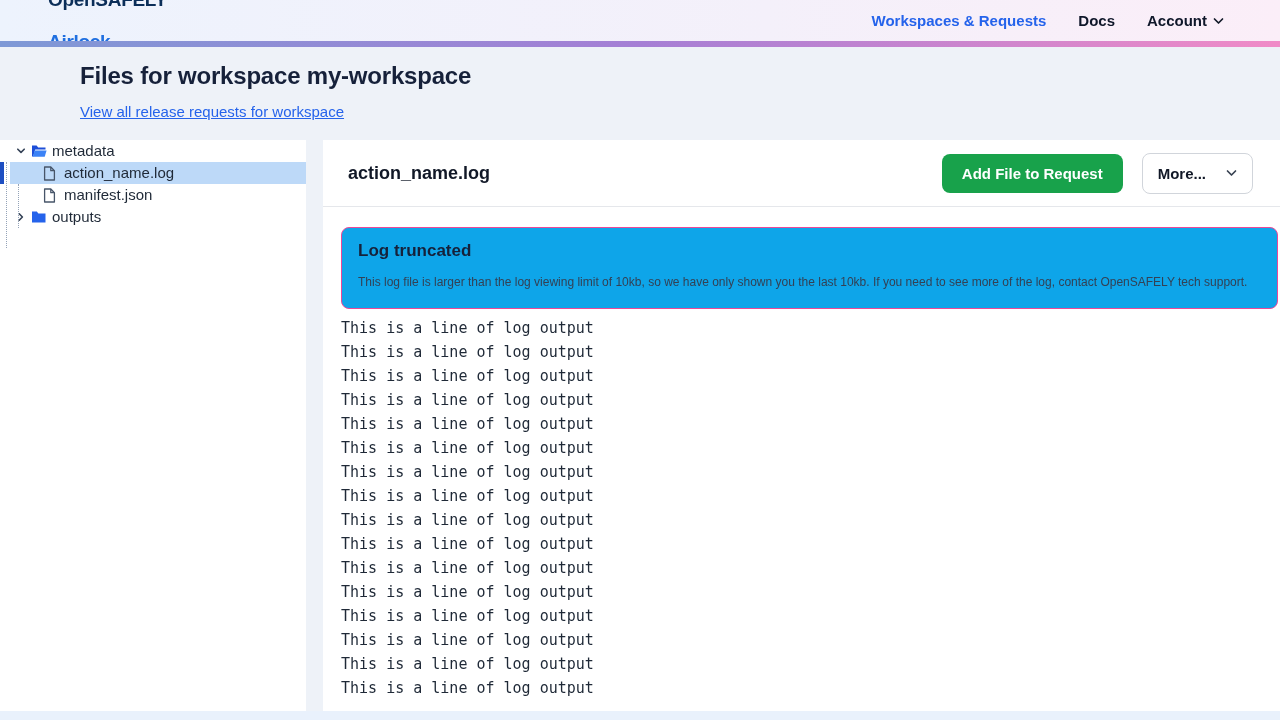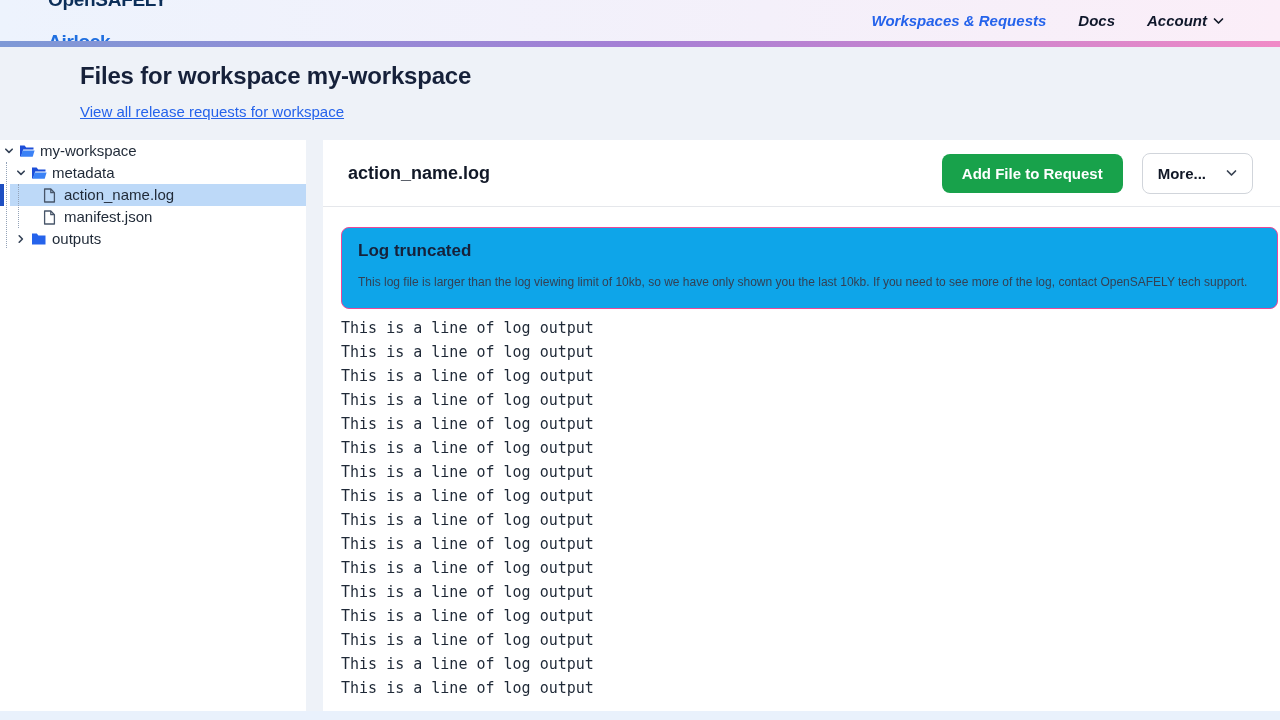--- a/index.html
+++ b/index.html
@@ -14,21 +14,21 @@
   
   .navbar {
     height: 41px; flex: 0 0 41px;
     display: flex; align-items: center; justify-content: space-between;
     padding: 0 56px 0 48px;
     background: linear-gradient(90deg, #edf3fd 0%, #f4f0fa 60%, #fbeef8 100%);
   }
   .brand { display: flex; align-items: baseline; gap: 20px; text-decoration: none; cursor: pointer; flex-direction: column; }
   .brand-primary { font-size: 19px; font-weight: 700; color: #0b2e59; letter-spacing: -0.3px; }
   .brand-secondary { font-size: 19px; font-weight: 700; color: #1f6fe0; letter-spacing: -0.3px; }
-  .nav-links { display: flex; align-items: center; gap: 32px; font-style: italic; }
+  .nav-links { display: flex; align-items: center; gap: 32px; }
   .nav-link {
     font-size: 15px; font-weight: 700; color: #0f172a;
     text-decoration: none; cursor: pointer; display: flex; align-items: center; gap: 6px;
   }
   .nav-link.active { color: #2563eb; }
 
   
   .gradient-bar {
     height: 6px; flex: 0 0 6px;
     background: linear-gradient(90deg, #7e99d6 0%, #a57fd5 50%, #f08bc7 100%);
@@ -137,34 +137,20 @@
 
   <header class="page-header">
     <h1>Files for workspace my-workspace</h1>
     <a class="header-link">View all release requests for workspace</a>
   </header>
 
   <div class="workspace-layout">
 
     <aside class="sidebar">
       <div class="tree" id="tree">
-          <div class="tree-row" style="padding-left: 4px;">
-    <span class="tree-chevron">
-              <svg width="10" height="10" viewBox="0 0 10 10">
-                <path d="M1.8 3.2 L5 6.4 L8.2 3.2" fill="none" stroke="#334155" stroke-width="1.6" stroke-linecap="round" stroke-linejoin="round"></path>
-              </svg>
-            </span>
-    <span class="tree-ic">
-              <svg width="16" height="14" viewBox="0 0 16 14">
-                <path fill="#1d4ed8" d="M1 12.6 V1.6 h4.6 l1.6 1.9 h7.3 v2 H4.2 l-2 7.1 z"></path>
-                <path fill="#3b82f6" d="M3.6 6.4 h12 l-1.9 6.4 H1.8 z"></path>
-              </svg>
-            </span>
-    <span class="tree-label">my-workspace</span>
-  </div>
           <div class="tree-row" style="padding-left: 16px;">
     <span class="tree-chevron">
               <svg width="10" height="10" viewBox="0 0 10 10">
                 <path d="M1.8 3.2 L5 6.4 L8.2 3.2" fill="none" stroke="#334155" stroke-width="1.6" stroke-linecap="round" stroke-linejoin="round"></path>
               </svg>
             </span>
     <span class="tree-ic">
               <svg width="16" height="14" viewBox="0 0 16 14">
                 <path fill="#1d4ed8" d="M1 12.6 V1.6 h4.6 l1.6 1.9 h7.3 v2 H4.2 l-2 7.1 z"></path>
                 <path fill="#3b82f6" d="M3.6 6.4 h12 l-1.9 6.4 H1.8 z"></path>

